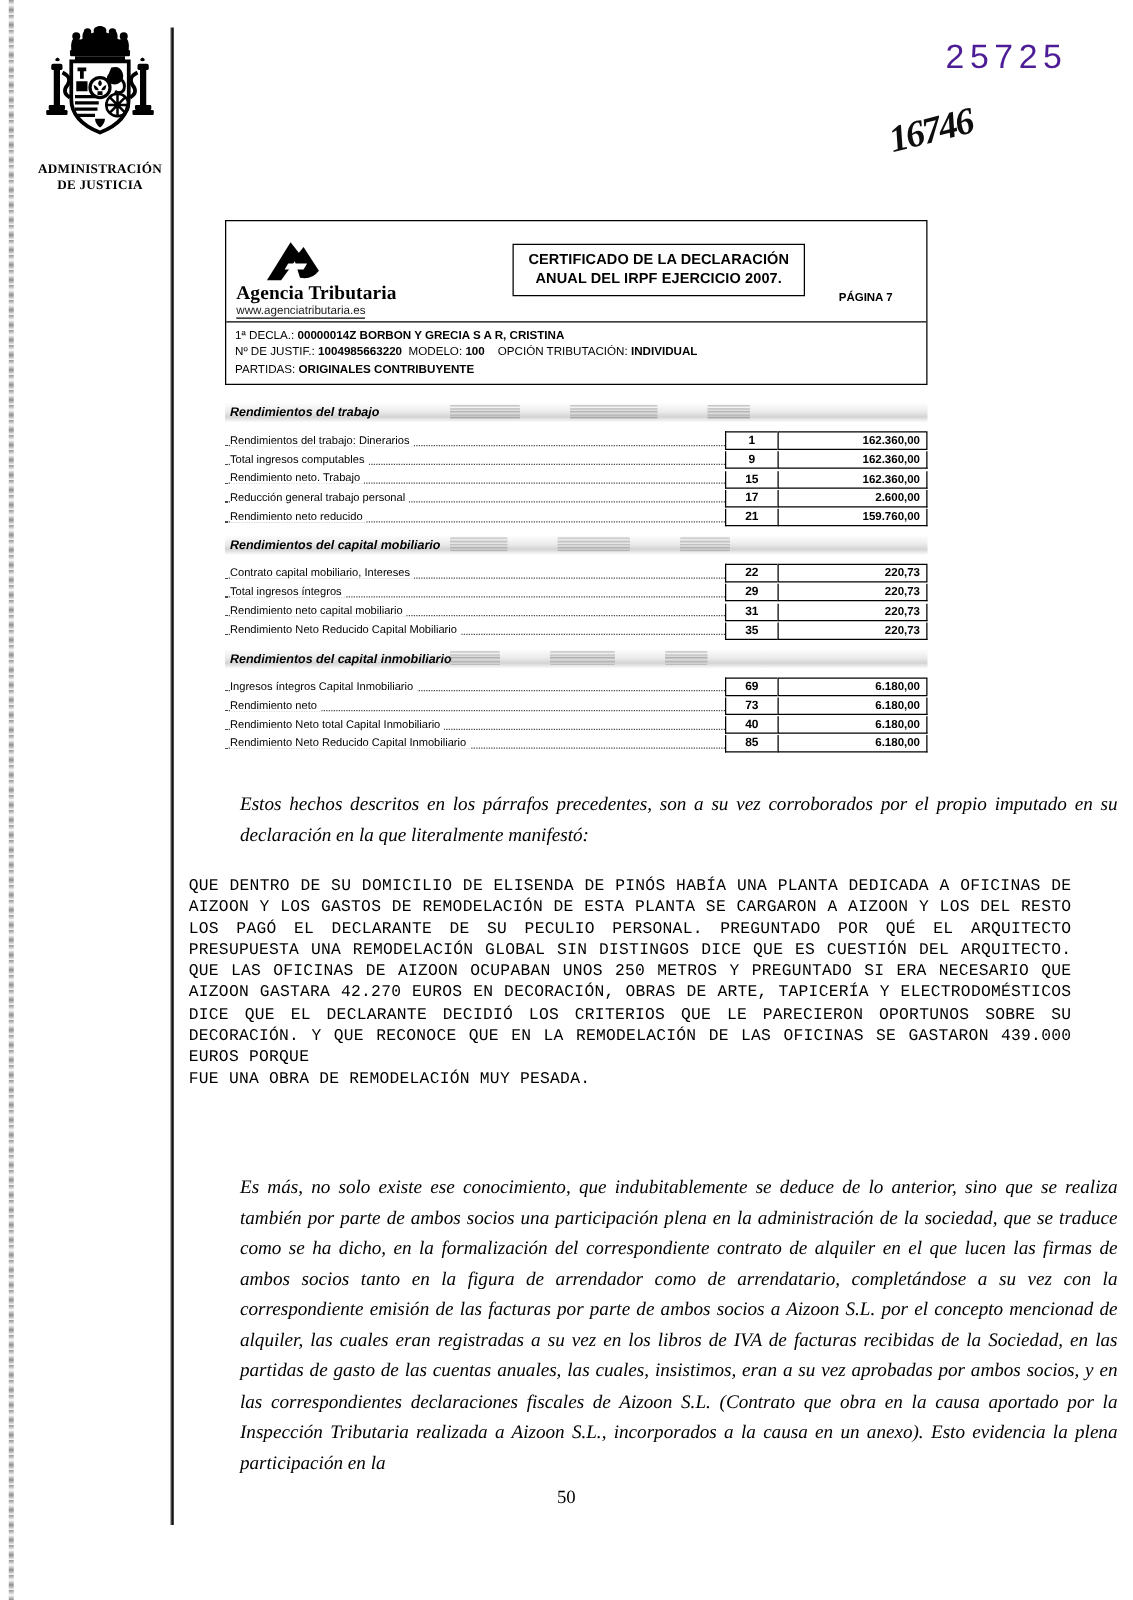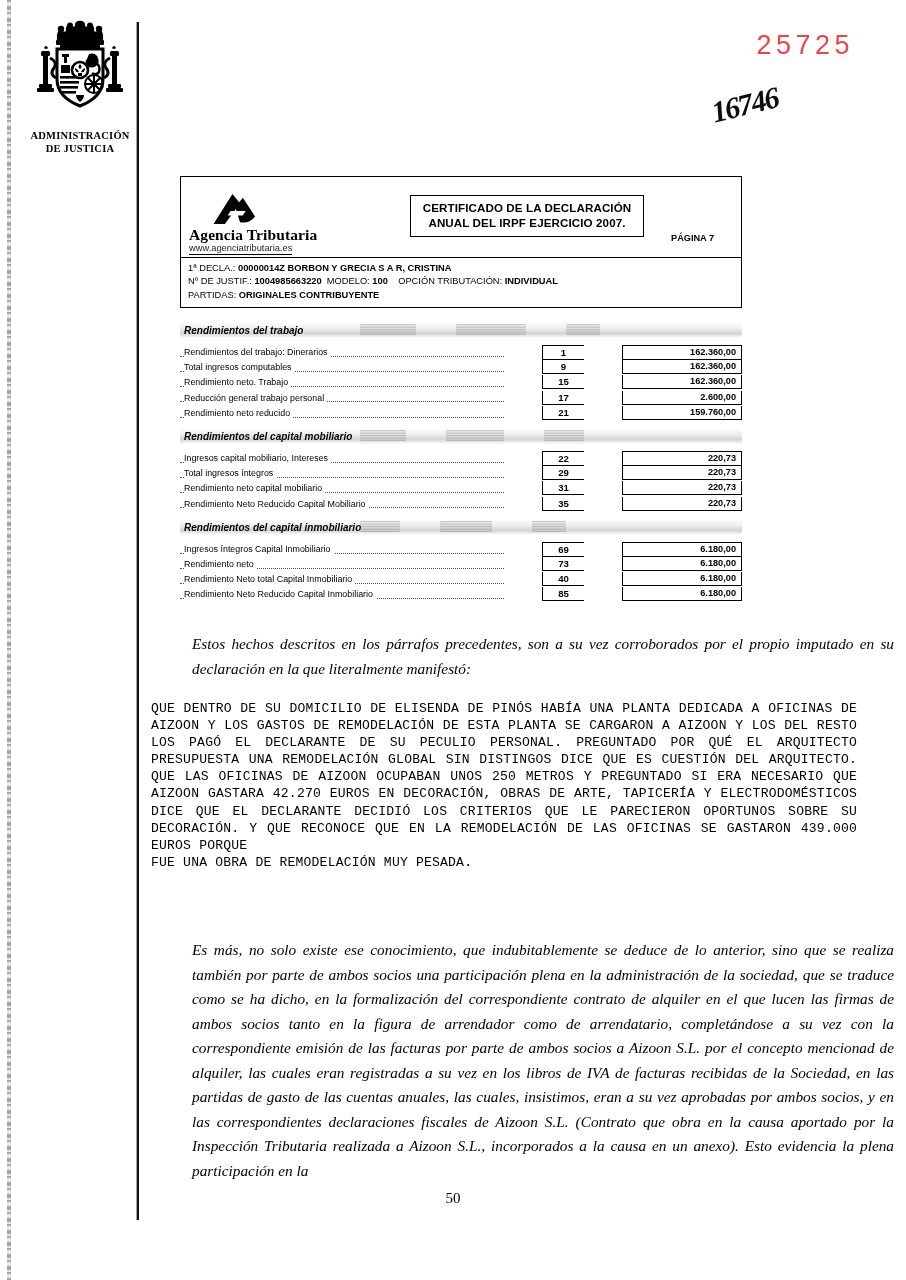--- a/index.html
+++ b/index.html
@@ -49,21 +49,21 @@
   #letterhead .lh-line {
     font-family: "Liberation Serif", serif;
     font-size: 10.5px; font-weight: 700; letter-spacing: .2px;
     line-height: 12.5px;
   }
 
   
   #stamp-number {
     position: absolute; right: 52px; top: 30px;
     font-family: "Liberation Sans", sans-serif;
-    font-size: 27px; letter-spacing: 4.5px; color: #ef4444;
+    font-size: 27px; letter-spacing: 4.5px; color: #4c1d95;
     font-weight: 400;
   }
   #handwritten-number {
     position: absolute; right: 128px; top: 88px;
     font-family: "Liberation Serif", serif;
     font-size: 30px; font-style: italic; font-weight: 700;
     transform: rotate(-14deg); letter-spacing: -1.5px;
     color: #0d0d0d;
   }
 
@@ -139,23 +139,22 @@
     height: 11px; border-radius: 1px;
     background: repeating-linear-gradient(to bottom,
       rgba(130,130,130,.55) 0px, rgba(255,255,255,0) 2px,
       rgba(140,140,140,.5) 3px, rgba(255,255,255,0) 5px);
     filter: blur(.4px);
   }
 
   .fig-rows { margin-top: 7px; }
 
   .fig-row {
-    display: flex; align-items: flex-start;
+    display: flex; align-items: flex-end;
     height: 15.2px;
-    gap: 38px;
   }
   .fig-label {
     flex: 1; position: relative; overflow: hidden; white-space: nowrap;
     font-family: "Liberation Sans", sans-serif;
     font-size: 8.9px; line-height: 15.2px;
     padding-left: 4px;
   }
   .fig-label .txt { background: #fff; padding-right: 3px; position: relative; z-index: 2;}
   .fig-label .dots {
     position: absolute; left: 0; right: 0; bottom: 3.4px; z-index: 1;
@@ -352,21 +351,21 @@
       </div>
     </div>
     <div class="fig-section">
       <div class="fig-head">Rendimientos del capital mobiliario<div class="ghosts">
           <div class="ghost" style="width: 46px;"></div>
           <div class="ghost" style="width: 58px;"></div>
           <div class="ghost" style="width: 40px;"></div>
         </div></div>
       <div class="fig-rows">
         <div class="fig-row">
-          <div class="fig-label"><span class="dots"></span><span class="txt">Ingresos capital mobiliario, Intereses</span></div>
+          <div class="fig-label"><span class="dots"></span><span class="txt">Contrato capital mobiliario, Intereses</span></div>
           <div class="fig-num">22</div>
           <div class="fig-val">220,73</div>
         </div>
         <div class="fig-row">
           <div class="fig-label"><span class="dots"></span><span class="txt">Total ingresos íntegros</span></div>
           <div class="fig-num">29</div>
           <div class="fig-val">220,73</div>
         </div>
         <div class="fig-row">
           <div class="fig-label"><span class="dots"></span><span class="txt">Rendimiento neto capital mobiliario</span></div>

